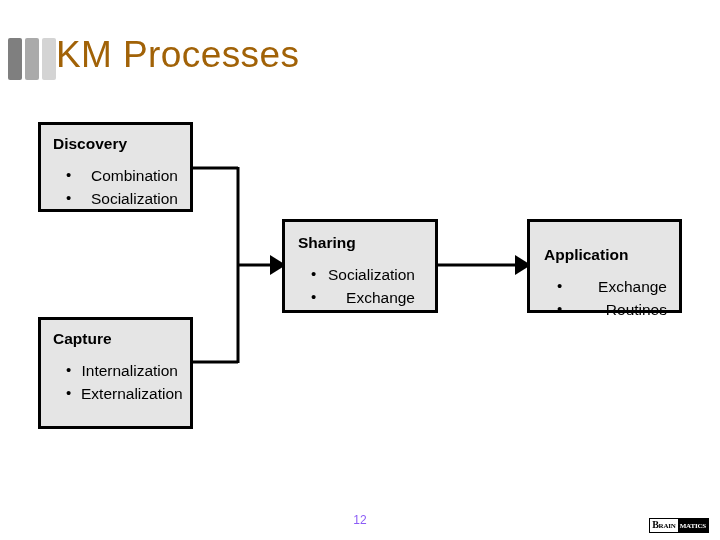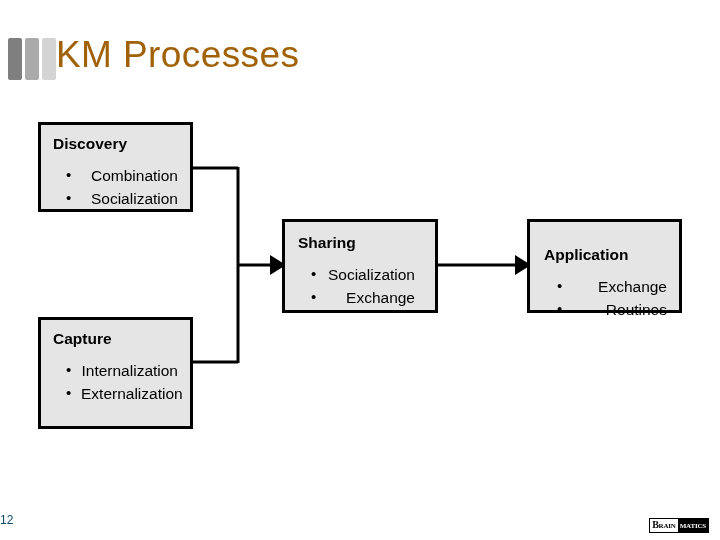--- a/index.html
+++ b/index.html
@@ -134,22 +134,23 @@
     white-space: nowrap;
     text-align: center;
     width: 86px;
   }
 
   #page-number {
     position: absolute;
     left: 0;
     top: 513px;
     width: 720px;
+    text-align: center;
     font-size: 12px;
-    color: #0c4a6e;
+    color: #8b5cf6;
   }
 
   #footer-right {
     position: absolute;
     right: 11px;
     top: 518px;
     display: flex;
     align-items: stretch;
     border: 1px solid #000000;
     height: 13px;

